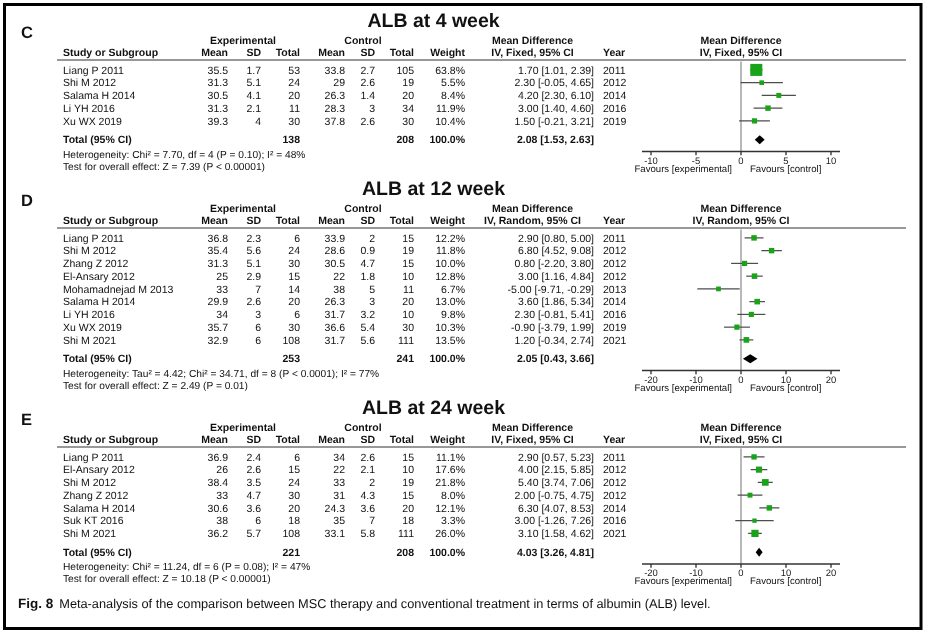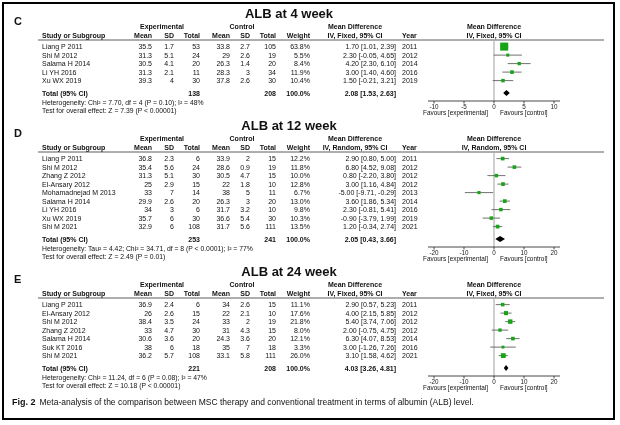--- a/index.html
+++ b/index.html
@@ -447,15 +447,15 @@
           <text x="392" y="106.5" font-size="7" text-anchor="end" font-weight="bold" fill="#111" font-family="&quot;Liberation Sans&quot;, sans-serif">4.03 [3.26, 4.81]</text>
           <polygon points="499.78,104.1 502.09,101.1 504.43,104.1 502.09,107.1" fill="#000000"></polygon>
         </g>
         <text x="38" y="116" font-size="6.8" text-anchor="start" font-weight="normal" fill="#111" font-family="&quot;Liberation Sans&quot;, sans-serif">Heterogeneity: Chi² = 11.24, df = 6 (P = 0.08); I² = 47%</text>
         <text x="38" y="124" font-size="6.8" text-anchor="start" font-weight="normal" fill="#111" font-family="&quot;Liberation Sans&quot;, sans-serif">Test for overall effect: Z = 10.18 (P &lt; 0.00001)</text>
         <text x="484" y="125.5" font-size="6.4" text-anchor="end" font-weight="normal" fill="#111" font-family="&quot;Liberation Sans&quot;, sans-serif">Favours [experimental]</text>
         <text x="496" y="125.5" font-size="6.4" text-anchor="start" font-weight="normal" fill="#111" font-family="&quot;Liberation Sans&quot;, sans-serif">Favours [control]</text>
       </svg>
     </section>
   <div class="caption">
-    <b>Fig. 2</b><span>Meta-analysis of the comparison between MSC therapy and conventional treatment in terms of albumin (ALB) level.</span>
+    <b>Fig. 8</b><span>Meta-analysis of the comparison between MSC therapy and conventional treatment in terms of albumin (ALB) level.</span>
   </div>
 </div>
 
 </body></html>

